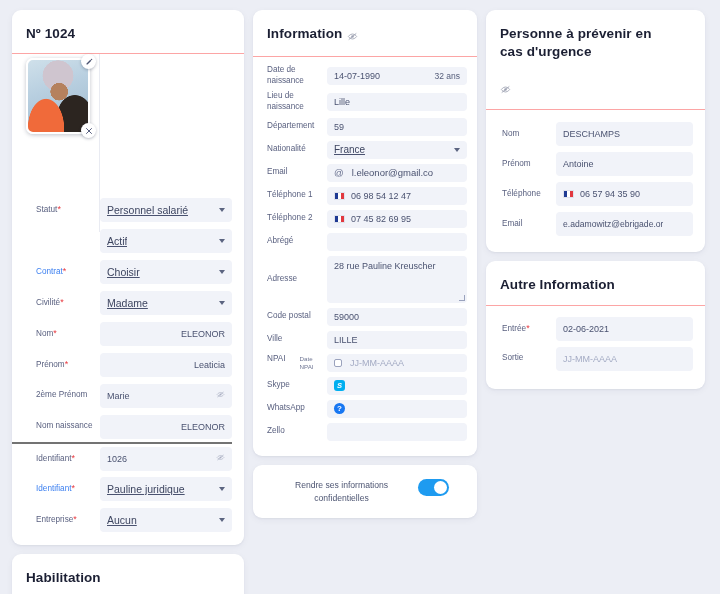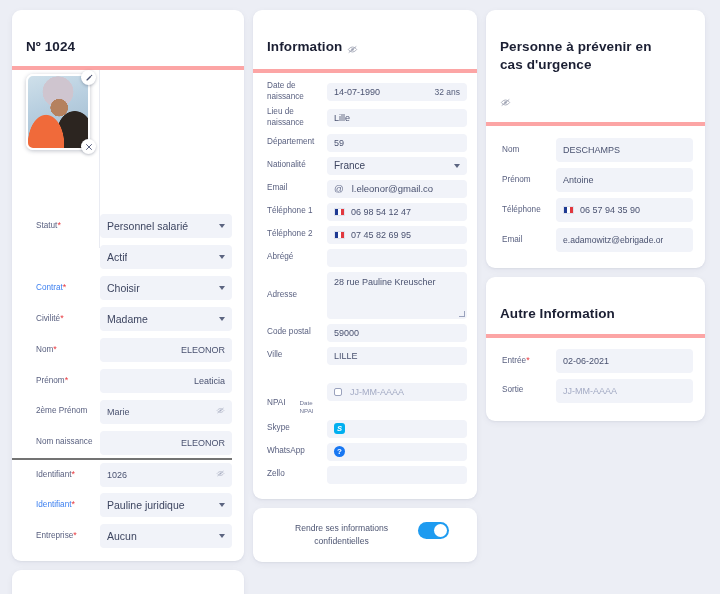--- a/index.html
+++ b/index.html
@@ -26,22 +26,22 @@
   .col-mid  { width: 224px; }
   .col-right{ width: 219px; }
 
   .card {
     background: #ffffff;
     border-radius: 9px;
     box-shadow: 0 1px 2px rgba(36,45,80,.06), 0 2px 7px rgba(36,45,80,.05);
     overflow: hidden;
   }
   .card-head {
-    padding: 28px 14px 10px 14px;
-    border-bottom: 4px solid #fca5a5;
+    padding: 15px 14px 10px 14px;
+    border-bottom: 1px solid #fca5a5;
     display: flex; align-items: flex-start; gap: 5px;
     flex-wrap: wrap;
   }
   .card-title {
     font-size: 13.5px;
     font-weight: bold;
     color: #1b1f33;
     letter-spacing: .1px;
     line-height: 1.35;
   }
@@ -71,20 +71,21 @@
   }
   .ctl .val { white-space: nowrap; overflow: hidden; text-overflow: clip; }
   .ctl .ph { color: #a4abc4; }
   .ctl .agetxt { margin-left: auto; font-size: 8.5px; color: #555d7a; padding-left:4px; }
 
   select.ctl, .select {
     appearance: none;
     border: none;
     outline: none;
     font-family: inherit;
+    text-decoration: underline;
   }
   .select .val { font-size: 10.5px; color: #3d4560; }
   .caret {
     margin-left: auto;
     width: 0; height: 0;
     border-left: 3.2px solid transparent;
     border-right: 3.2px solid transparent;
     border-top: 4px solid #5b6480;
     flex: 0 0 auto;
   }
@@ -155,21 +156,21 @@
     font-size: 7.5px; font-weight: bold;
     display: flex; align-items: center; justify-content: center;
     font-style: italic;
   }
   .wa-ic {
     width: 11px; height: 11px; border-radius: 50%;
     background: #1877f2; color: #fff;
     font-size: 8px; font-weight: bold;
     display: flex; align-items: center; justify-content: center;
   }
-  .npai-lbl { display: flex; align-items: baseline; gap: 14px; margin-top: 28px; }
+  .npai-lbl { display: flex; align-items: baseline; gap: 14px; }
   .npai-lbl .s { font-size: 6.2px; color: #6f7694; }
   .chk2 {
     width: 8px; height: 8px;
     border: 1px solid #9aa2bd; border-radius: 2px; background: #fff;
     margin-right: 8px; flex: 0 0 auto;
   }
 
   
   .rrow { display: flex; align-items: center; margin-bottom: 6px; }
   .rrow .lbl { width: 62px; flex: 0 0 62px; padding-left: 8px; }

